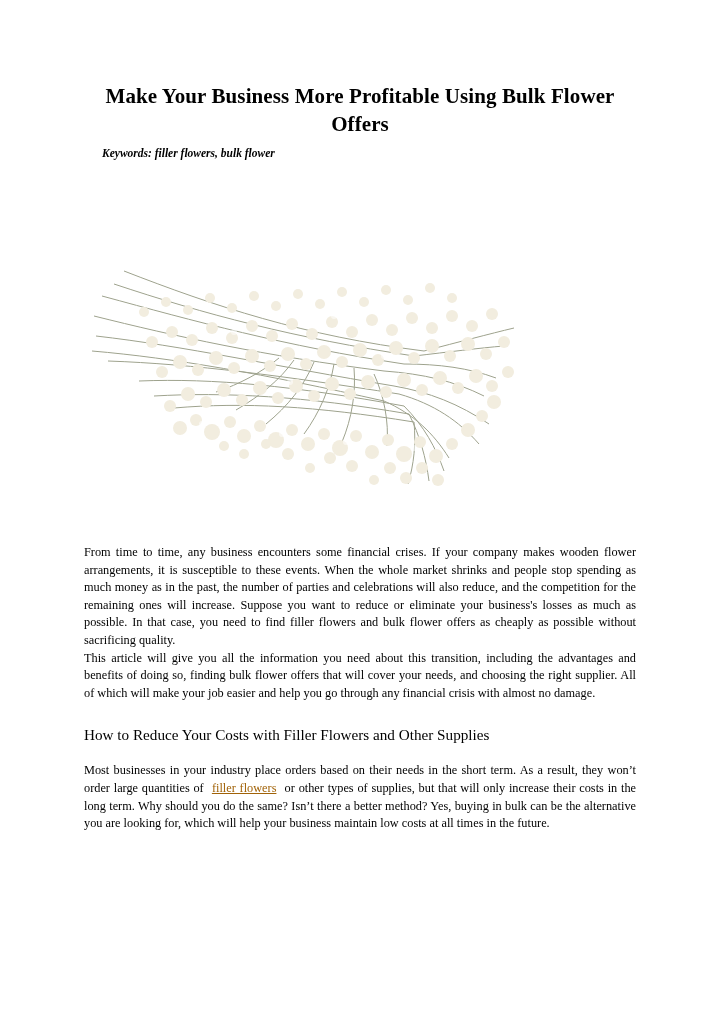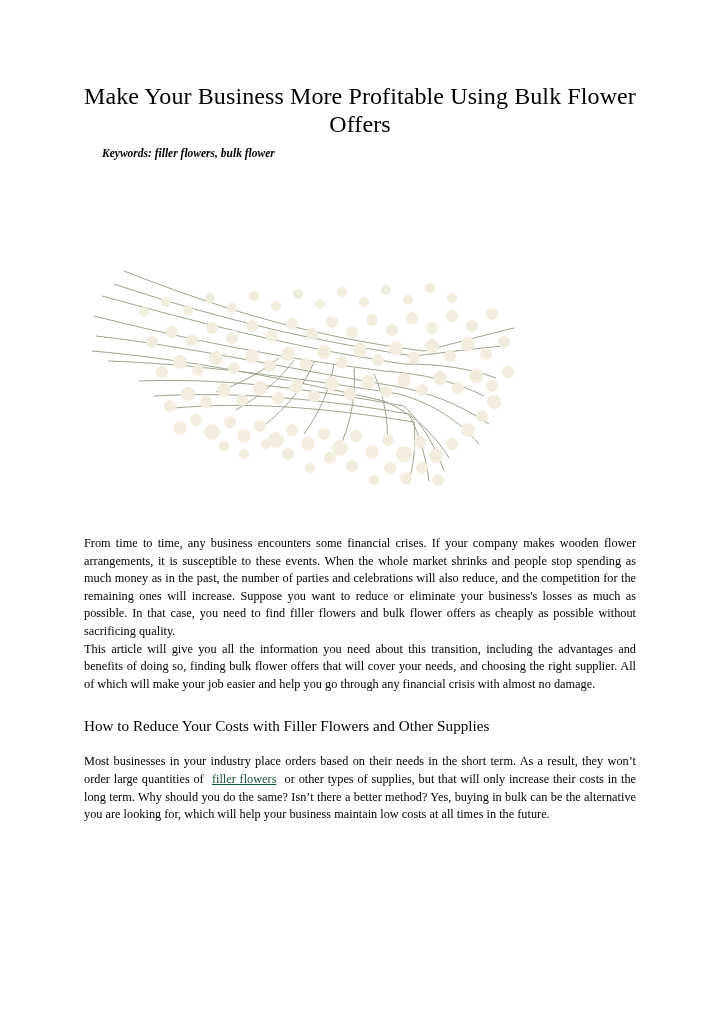--- a/index.html
+++ b/index.html
@@ -22,25 +22,25 @@
     box-sizing: border-box;
     padding: 0;
   }
   .content {
     position: absolute;
     left: 84px;
     top: 82px;
     width: 552px;
   }
   .doc-title {
-    font-size: 24px;
+    font-size: 21px;
     line-height: 28px;
     text-align: center;
     margin: 0;
-    font-weight: normal;
+    font-weight: bold;
     letter-spacing: 0.1px;
   }
   .keywords {
     margin: 8px 0 0 18px;
     font-size: 11.5px;
     font-style: italic;
     font-weight: bold;
     line-height: 14px;
   }
   .figure {
@@ -52,31 +52,31 @@
   .figure svg {
     display: block;
   }
   .body-p {
     margin: 0;
     font-size: 12.3px;
     line-height: 17.6px;
     text-align: justify;
     text-justify: inter-word;
   }
-  .p1 { margin-top: 9px; }
+  .p1 { margin-top: 18px; }
   .p2 { }
   .section-head {
     margin: 23px 0 11px 0;
     font-size: 15.2px;
     font-weight: normal;
     line-height: 20px;
   }
   .p3 { margin-top: 17px; }
   .link {
-    color: #14532d;
+    color: #a16207;
     text-decoration: underline;
   }
   .nbsp-gap { letter-spacing: 0.3px; }
 </style>
 </head>
 <body>
 
 <div class="page">
   <div class="content">
 

